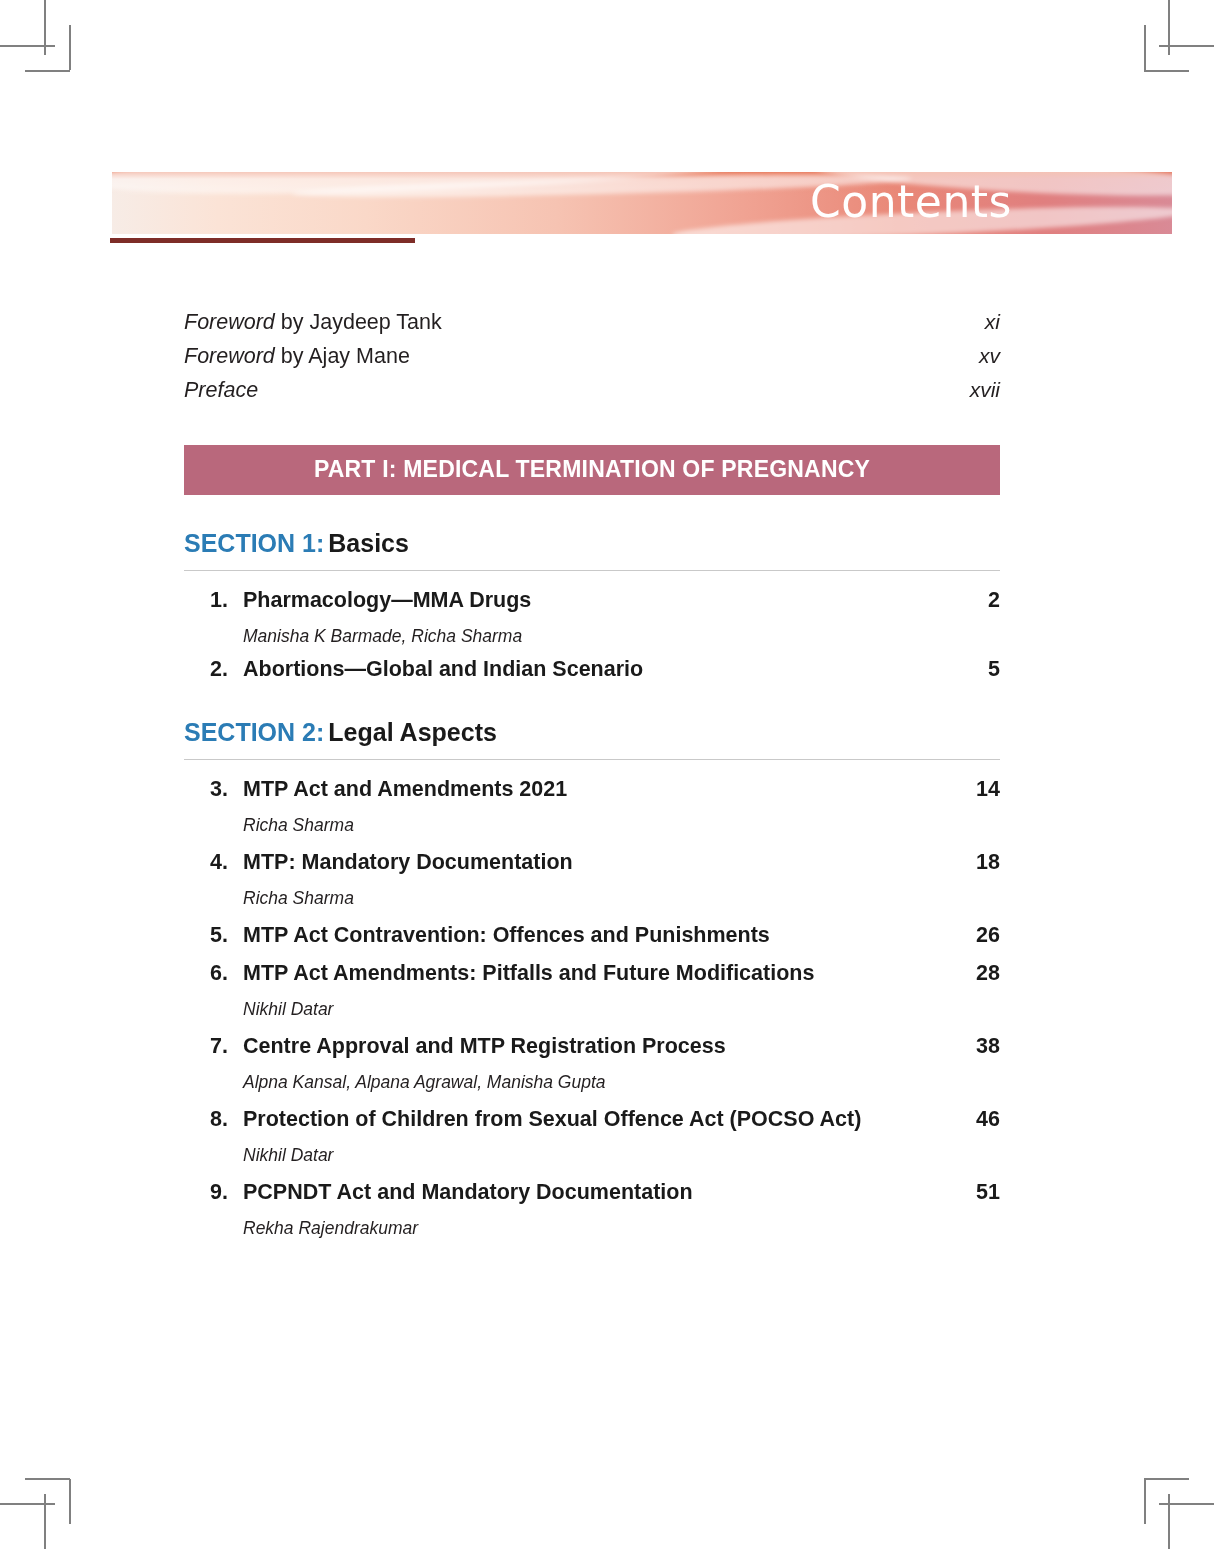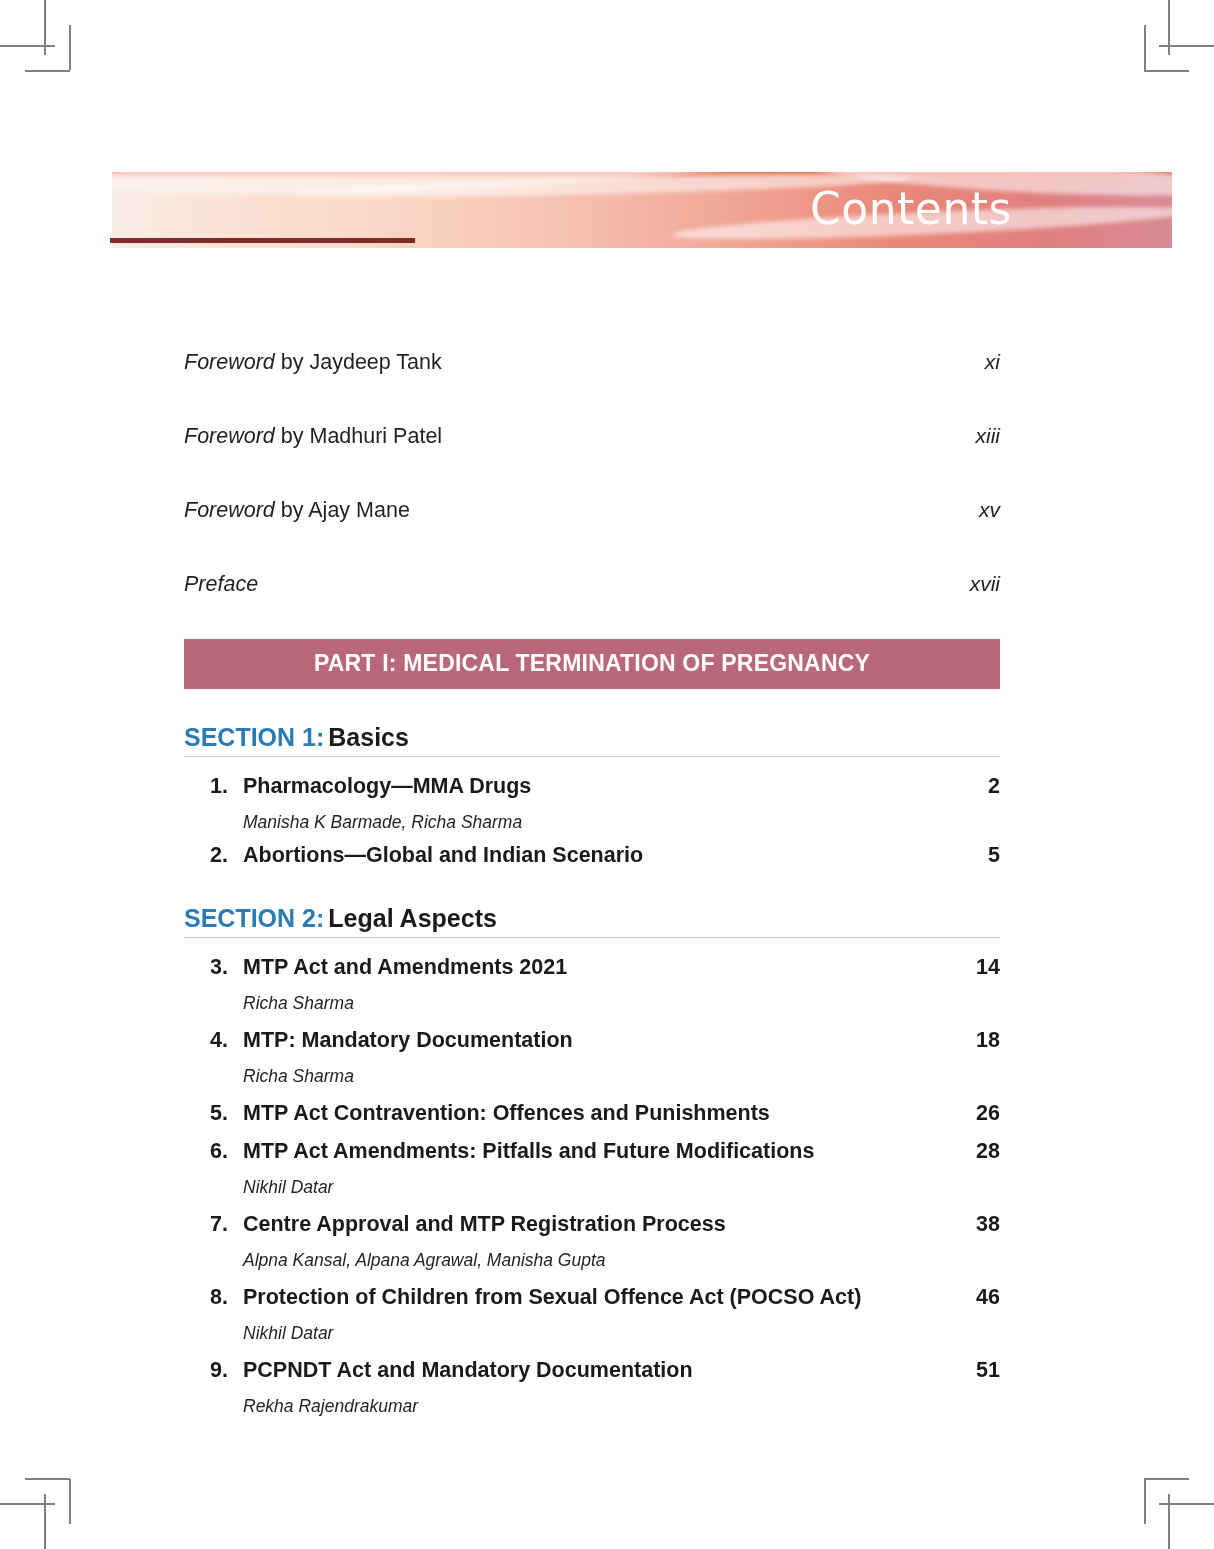--- a/index.html
+++ b/index.html
@@ -44,21 +44,21 @@
   .cm-br-h1 { left: 1159px; top: 1503px; width: 55px; }
   .cm-br-v2 { left: 1144px; top: 1479px; height: 45px; }
   .cm-br-h2 { left: 1144px; top: 1478px; width: 45px; }
 
   
   .banner {
     position: absolute;
     left: 112px;
     top: 172px;
     width: 1060px;
-    height: 76px;
+    height: 62px;
     background:
       linear-gradient(to bottom,
         rgba(231,118,86,0.85) 0px,
         rgba(231,118,86,0.10) 7px,
         rgba(255,255,255,0.0) 22px),
       linear-gradient(to right,
         #f7ece6 0%,
         #fbe3d6 10%,
         #fad8c8 24%,
         #f6c3b2 42%,
@@ -137,21 +137,20 @@
     font-size: 21.5px;
     line-height: 34px;
     font-style: italic;
     white-space: nowrap;
   }
   .fm-label { font-style: italic; }
   .fm-label .plain { font-style: normal; }
   .fm-page {
     font-style: italic;
     font-size: 21px;
-    margin-top: 40px;
   }
 
   
   .part-banner {
     background: #b9687c;
     color: #ffffff;
     text-align: center;
     font-size: 23px;
     font-weight: bold;
     letter-spacing: 0.2px;
@@ -159,21 +158,21 @@
     margin-top: 38px;
     margin-bottom: 34px;
     white-space: nowrap;
   }
 
   
   .section { margin-top: 0; }
   .section-head {
     font-size: 25px;
     font-weight: bold;
-    padding-bottom: 4px;
+    padding-bottom: 12px;
     border-bottom: 1.5px solid #c9c9c9;
     margin-bottom: 14px;
     white-space: nowrap;
   }
   .section-num { color: #2b7cb5; }
   .section-title { color: #1a1a1a; margin-left: 4px; }
 
   
   .chapter { margin-bottom: 2px; }
   .chapter-line {
@@ -248,24 +247,20 @@
 
 <div class="content">
 
   <div class="frontmatter">
 
     <div class="fm-row">
       <div class="fm-label"><span>Foreword</span><span class="plain"> by Jaydeep Tank</span></div>
       <div class="fm-page">xi</div>
     </div>
 
-    <div class="fm-row">
-      <div class="fm-label"><span>Foreword</span><span class="plain"> by Madhuri Patel</span></div>
-      <div class="fm-page">xiii</div>
-    </div>
 
     <div class="fm-row">
       <div class="fm-label"><span>Foreword</span><span class="plain"> by Ajay Mane</span></div>
       <div class="fm-page">xv</div>
     </div>
 
     <div class="fm-row">
       <div class="fm-label"><span>Preface</span><span class="plain"></span></div>
       <div class="fm-page">xvii</div>
     </div>

